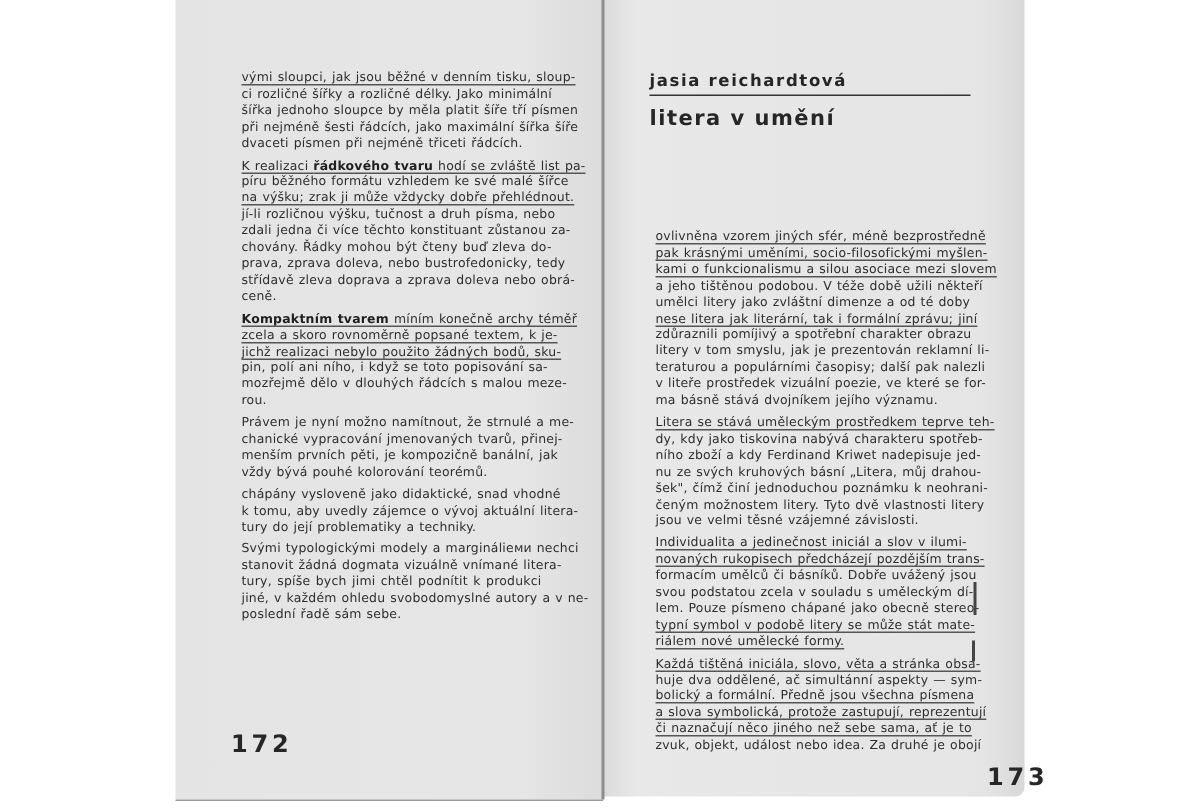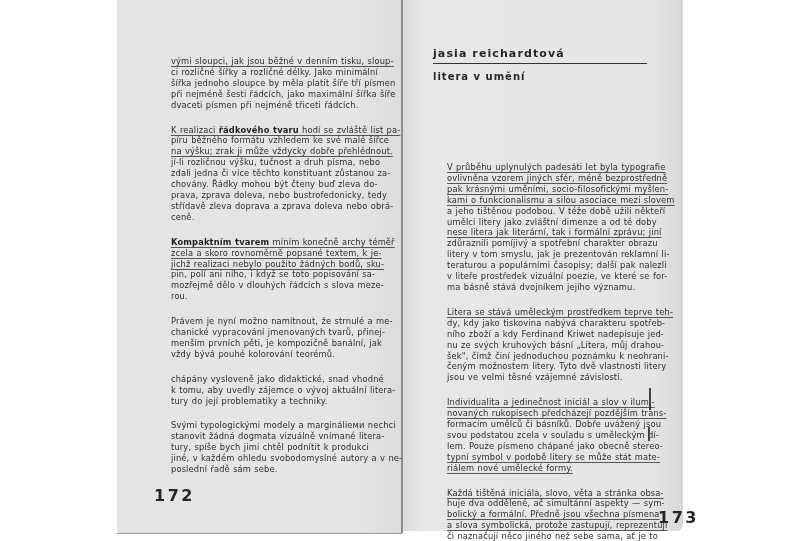--- a/index.html
+++ b/index.html
@@ -55,21 +55,21 @@
     left: 157px;
     top: 42px;
     width: 208px;
   }
   #right-col {
     left: 433px;
     top: 148px;
     width: 214px;
   }
   .para {
-    margin: 14px;
+    margin: 4px;
     text-align: justify;
     text-align-last: left;
   }
   .line {
     display: block;
     white-space: nowrap;
     overflow: visible;
     text-align: justify;
     text-align-last: justify;
   }
@@ -94,21 +94,21 @@
     font-weight: bold;
     color: #262626;
     letter-spacing: 1.1px;
     padding-bottom: 3px;
     border-bottom: 1.5px solid #333;
   }
   .article-title {
     position: absolute;
     left: 433px;
     top: 71px;
-    font-size: 10px;
+    font-size: 14px;
     font-weight: bold;
     color: #262626;
     letter-spacing: 1px;
   }
   .page-num {
     position: absolute;
     font-size: 16px;
     font-weight: bold;
     color: #262626;
     letter-spacing: 2.5px;
@@ -145,21 +145,21 @@
     <span class="line">chovány. Řádky mohou být čteny buď zleva do-</span>
     <span class="line">prava, zprava doleva, nebo bustrofedonicky, tedy</span>
     <span class="line">střídavě zleva doprava a zprava doleva nebo obrá-</span>
     <span class="line last">ceně.</span>
   </div>
   <div class="para">
     <span class="line ul"><span class="bold">Kompaktním tvarem</span> míním konečně archy téměř</span>
     <span class="line ul">zcela a skoro rovnoměrně popsané textem, k je-</span>
     <span class="line ul">jichž realizaci nebylo použito žádných bodů, sku-</span>
     <span class="line">pin, polí ani ního, i když se toto popisování sa-</span>
-    <span class="line">mozřejmě dělo v dlouhých řádcích s slova meze-</span>
+    <span class="line">mozřejmě dělo v dlouhých řádcích s malou meze-</span>
     <span class="line last">rou.</span>
   </div>
   <div class="para">
     <span class="line">Právem je nyní možno namítnout, že strnulé a me-</span>
     <span class="line">chanické vypracování jmenovaných tvarů, přinej-</span>
     <span class="line">menším prvních pěti, je kompozičně banální, jak</span>
     <span class="line last">vždy bývá pouhé kolorování teorémů.</span>
   </div>
   <div class="para">
     <span class="line">chápány vysloveně jako didaktické, snad vhodné</span>
@@ -175,21 +175,20 @@
   </div>
 </div>
 
 <div class="page-num" id="page-num-left">172</div>
 
 <div class="author">jasia reichardtová</div>
 <div class="article-title">litera v umění</div>
 
 <div class="column" id="right-col">
   <div class="para">
-    <span class="line ul">V průběhu uplynulých padesáti let byla typografie</span>
     <span class="line ul">ovlivněna vzorem jiných sfér, méně bezprostředně</span>
     <span class="line ul">pak krásnými uměními, socio-filosofickými myšlen-</span>
     <span class="line ul">kami o funkcionalismu a silou asociace mezi slovem</span>
     <span class="line">a jeho tištěnou podobou. V téže době užili někteří</span>
     <span class="line">umělci litery jako zvláštní dimenze a od té doby</span>
     <span class="line ul">nese litera jak literární, tak i formální zprávu; jiní</span>
     <span class="line">zdůraznili pomíjivý a spotřební charakter obrazu</span>
     <span class="line">litery v tom smyslu, jak je prezentován reklamní li-</span>
     <span class="line">teraturou a populárními časopisy; další pak nalezli</span>
     <span class="line">v liteře prostředek vizuální poezie, ve které se for-</span>

